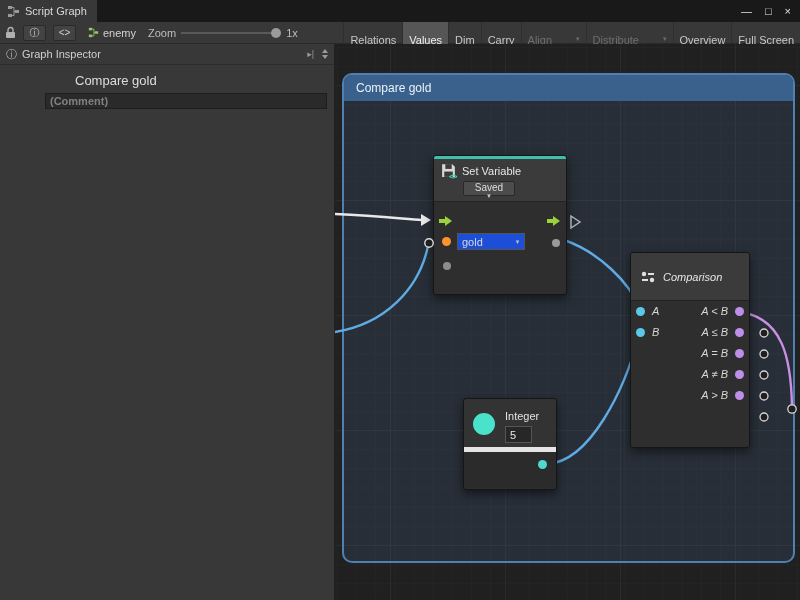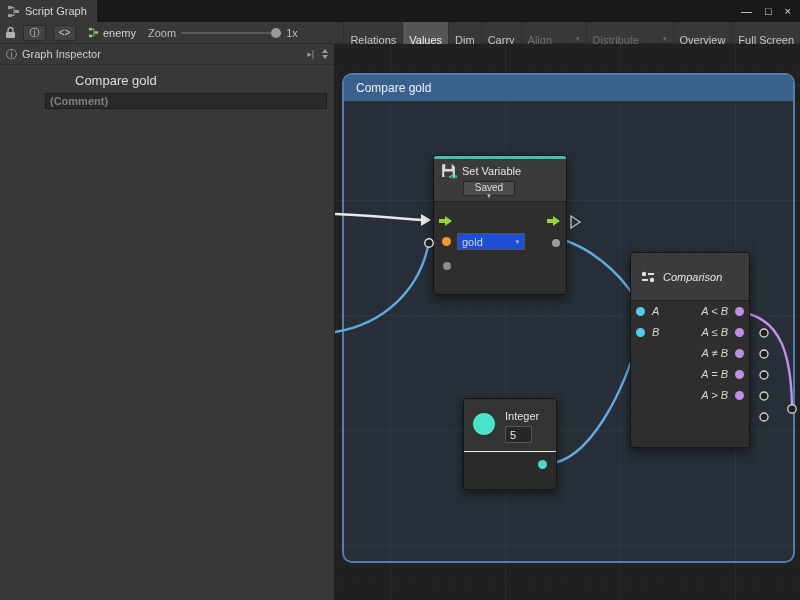--- a/index.html
+++ b/index.html
@@ -97,21 +97,21 @@
                    display:flex;align-items:center;gap:7px;padding:0 9px;}
   .cmp-title{font-size:11px;color:#e6e6e6;}
   .cmp-row{position:relative;height:21px;}
   .cmp-in-dot{left:5px;top:6px;width:9px;height:9px;background:#5ac8e8;}
   .cmp-in-label{position:absolute;left:21px;top:0;line-height:21px;font-size:11px;color:#d6d6d6;}
   .cmp-out-label{position:absolute;right:21px;top:0;line-height:21px;font-size:11px;color:#d6d6d6;}
   .cmp-out-dot{right:5px;top:6px;width:9px;height:9px;background:#bd8fe8;}
 
   
   .integer{left:128px;top:354px;width:94px;height:92px;}
-  .int-top{position:relative;height:53px;border-bottom:1px solid #e5e5e5;background:#333;border-radius:3px 3px 0 0;}
+  .int-top{position:relative;height:53px;border-bottom:5px solid #e5e5e5;background:#333;border-radius:3px 3px 0 0;}
   .int-circle{position:absolute;left:9px;top:14px;width:22px;height:22px;border-radius:50%;background:#49e3cc;}
   .int-title{position:absolute;left:41px;top:11px;font-size:11px;color:#e2e2e2;}
   .int-value{position:absolute;left:41px;top:27px;width:27px;height:17px;background:#272727;border:1px solid #555;
              color:#e8e8e8;font-size:11px;padding-left:4px;font-family:inherit;}
   .int-bottom{position:relative;height:36px;background:#2b2b2b;border-radius:0 0 3px 3px;}
   .int-out-dot{right:9px;top:8px;width:9px;height:9px;background:#4fd8cd;}
 </style>
 </head>
 <body>
 
@@ -274,25 +274,25 @@
           <span class="cmp-out-label">A &lt; B</span>
           <div class="port-dot cmp-out-dot"></div>
         </div>
         <div class="cmp-row">
           <div class="port-dot cmp-in-dot"></div>
           <span class="cmp-in-label">B</span>
           <span class="cmp-out-label">A ≤ B</span>
           <div class="port-dot cmp-out-dot"></div>
         </div>
         <div class="cmp-row">
+          <span class="cmp-out-label">A = B</span>
+          <div class="port-dot cmp-out-dot"></div>
+        </div>
+        <div class="cmp-row">
           <span class="cmp-out-label">A ≠ B</span>
-          <div class="port-dot cmp-out-dot"></div>
-        </div>
-        <div class="cmp-row">
-          <span class="cmp-out-label">A = B</span>
           <div class="port-dot cmp-out-dot"></div>
         </div>
         <div class="cmp-row">
           <span class="cmp-out-label">A &gt; B</span>
           <div class="port-dot cmp-out-dot"></div>
         </div>
       </div>
     </div>
 
     <div class="node integer">

